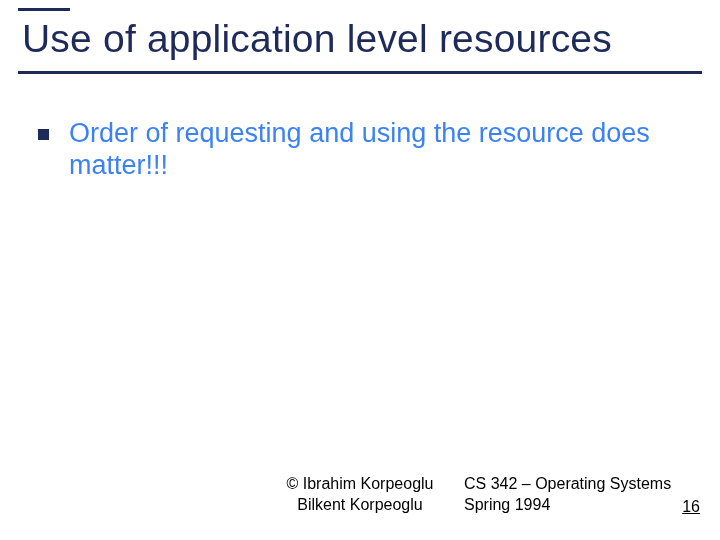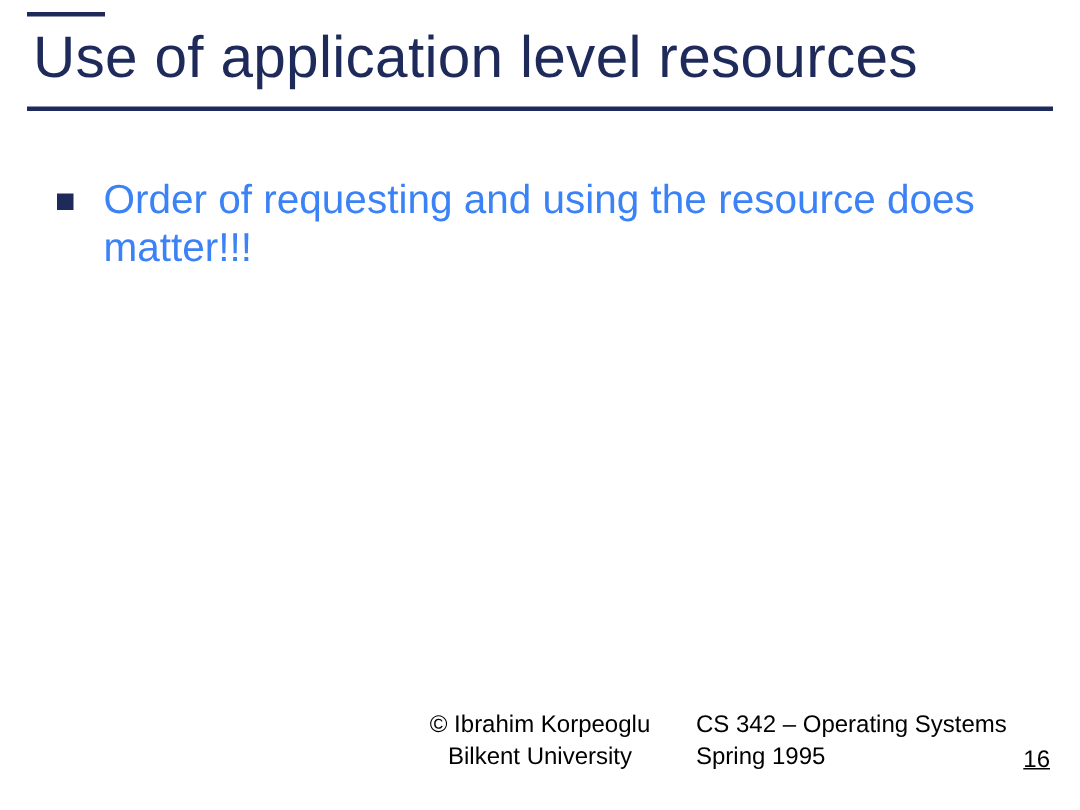--- a/index.html
+++ b/index.html
@@ -92,22 +92,22 @@
   <div class="content">
     <div class="bullet-row">
       <div class="bullet-icon"></div>
       <div class="bullet-text">Order of requesting and using the resource does matter!!!</div>
     </div>
   </div>
 
   <div class="footer">
     <div class="footer-left">
       <div>CS 342 – Operating Systems</div>
-      <div>Spring 1995</div>
+      <div>Spring 1994</div>
     </div>
     <div class="footer-center">
       <div>© Ibrahim Korpeoglu</div>
-      <div>Bilkent University</div>
+      <div>Bilkent Korpeoglu</div>
     </div>
     <div class="footer-right">16</div>
   </div>
 
 </div>
 
 </body></html>

